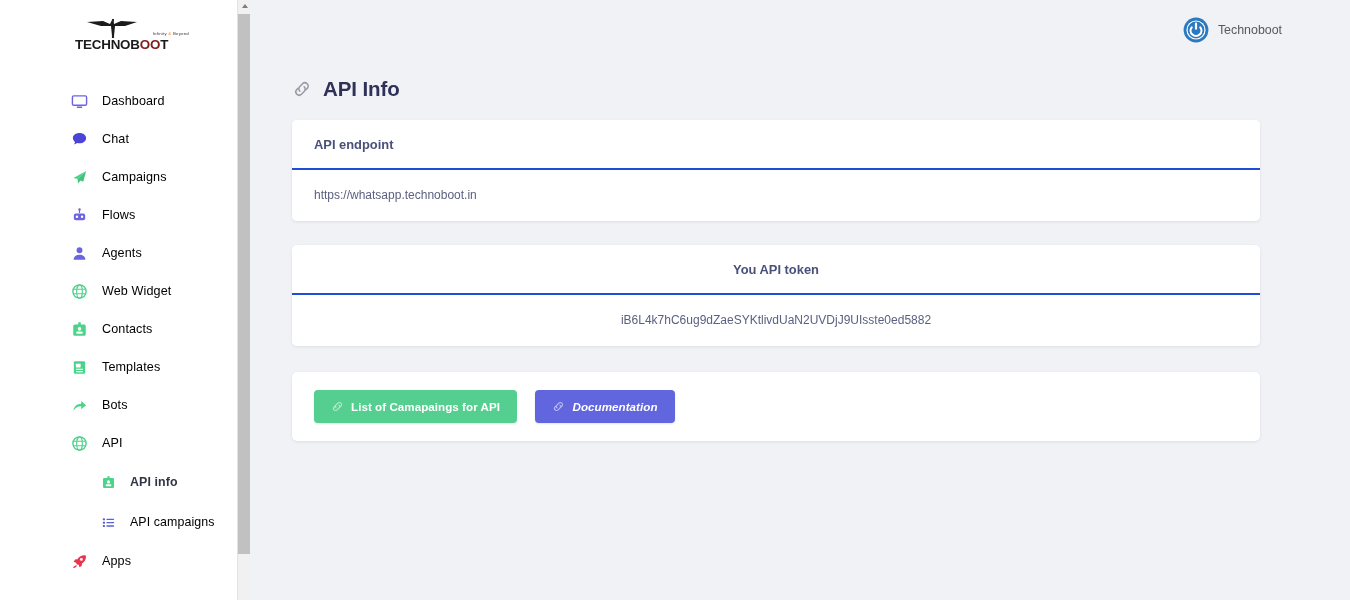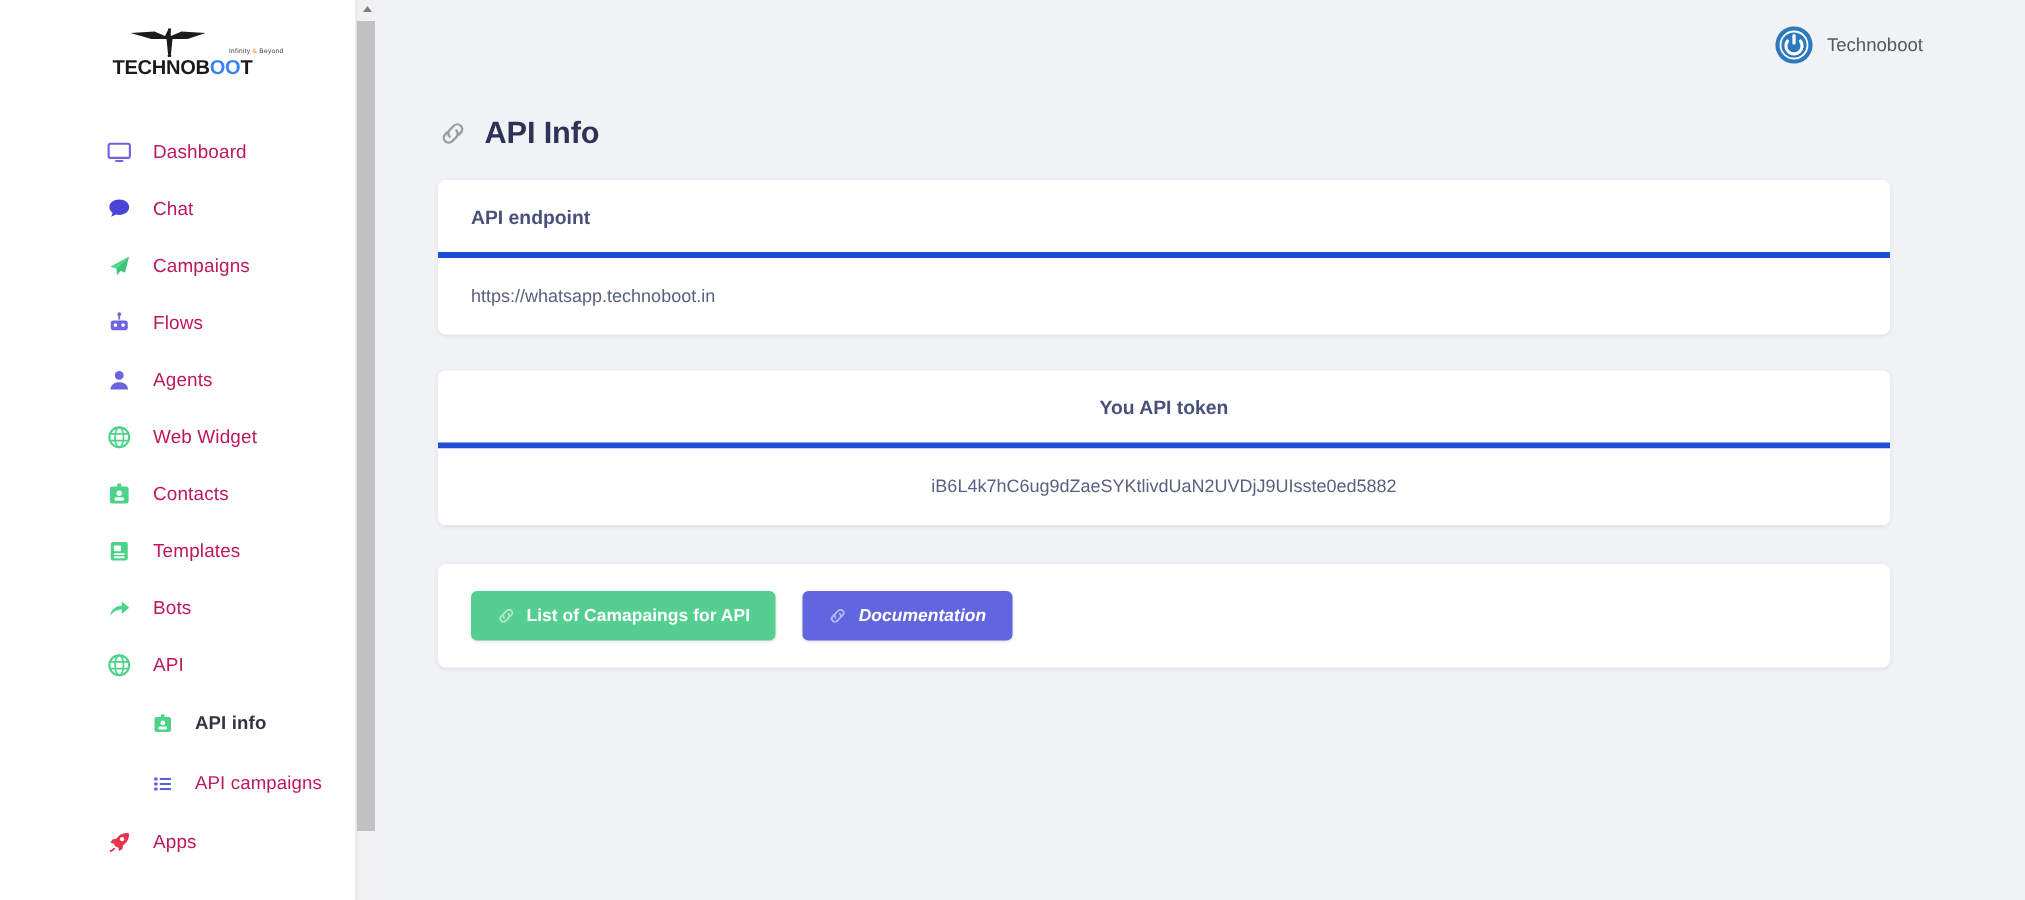--- a/index.html
+++ b/index.html
@@ -24,33 +24,33 @@
     font-size:4.4px; letter-spacing:.2px; color:#3c3c3c;
     font-family:"Liberation Sans", sans-serif; white-space:nowrap;
   }
   .logo-tag .amp { color:#e98a2b; }
   .logo-text {
     position:absolute; left:14px; top:19px;
     font-size:13.4px; font-weight:bold; letter-spacing:-0.2px;
     color:#1b1b1b; font-family:"Liberation Sans", sans-serif;
     white-space:nowrap;
   }
-  .logo-text .oo { color:#3b82f6; }
+  .logo-text .oo { color:#7f1d1d; }
 
   .nav { margin-top:24px; }
   .nav-item {
     display:flex; align-items:center; height:38px;
     padding-left:70px; cursor:pointer; position:relative;
   }
   .nav-item .ico {
     position:absolute; left:70px; width:18px; height:18px;
     display:flex; align-items:center; justify-content:center;
   }
   .nav-item .lbl {
-    margin-left:32px; font-size:12.6px; color:#be185d;
+    margin-left:32px; font-size:12.6px; color:#000000;
     letter-spacing:.1px; white-space:nowrap;
   }
   .nav-sub { padding-left:100px; height:40px; }
   .nav-sub .ico { left:100px; width:16px; height:16px; }
   .nav-sub .lbl { margin-left:30px; font-size:12.4px; }
   .nav-sub.active .lbl { color:#2f3542; font-weight:600; }
 
   
   .sb-track {
     position:absolute; top:0; right:0; width:13px; height:600px;
@@ -90,21 +90,21 @@
   }
 
   .card {
     margin:14px 42px 0 42px; background:#ffffff;
     border-radius:5px; box-shadow:0 1px 3px rgba(40,45,60,.10);
     overflow:hidden;
   }
   .card-head {
     padding:17px 22px 16px 22px; font-size:12.9px;
     color:#49507a; font-weight:600; background:#fff;
-    border-bottom:4px solid #1d4ed8;
+    border-bottom:2px solid #1d4ed8;
   }
   .card-body {
     padding:18px 22px 19px 22px; font-size:12px;
     color:#5a6180; background:#fff; word-break:break-all;
   }
   .card.spaced { margin-top:24px;text-align:center; }
   .card.actions { margin-top:26px; padding:18px 22px; }
 
   .btn {
     display:inline-flex; align-items:center; gap:7px;

